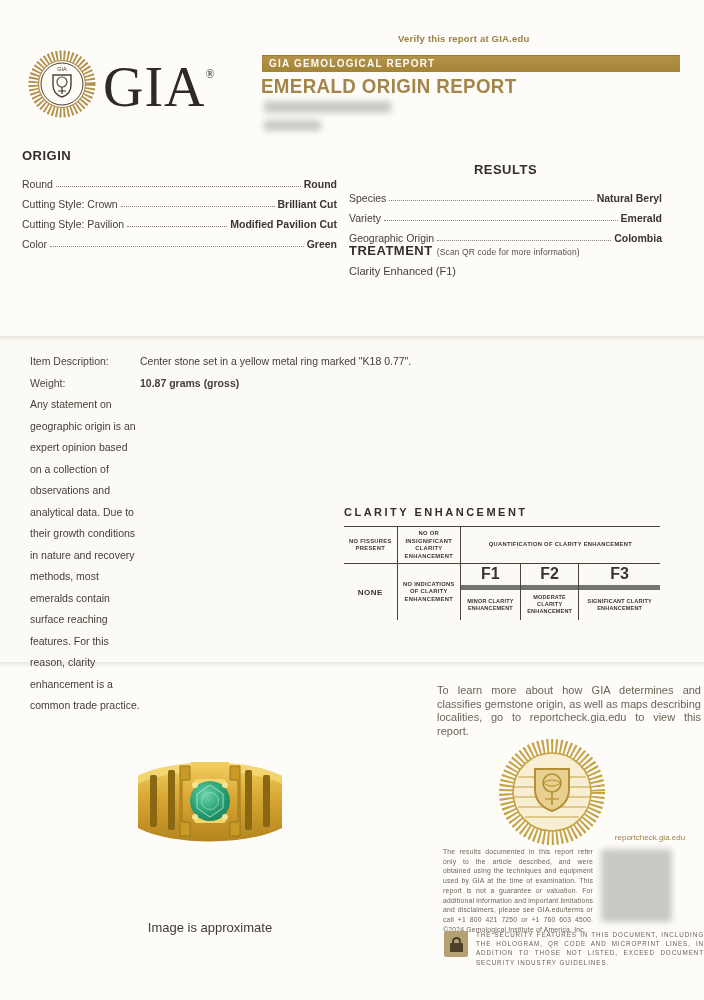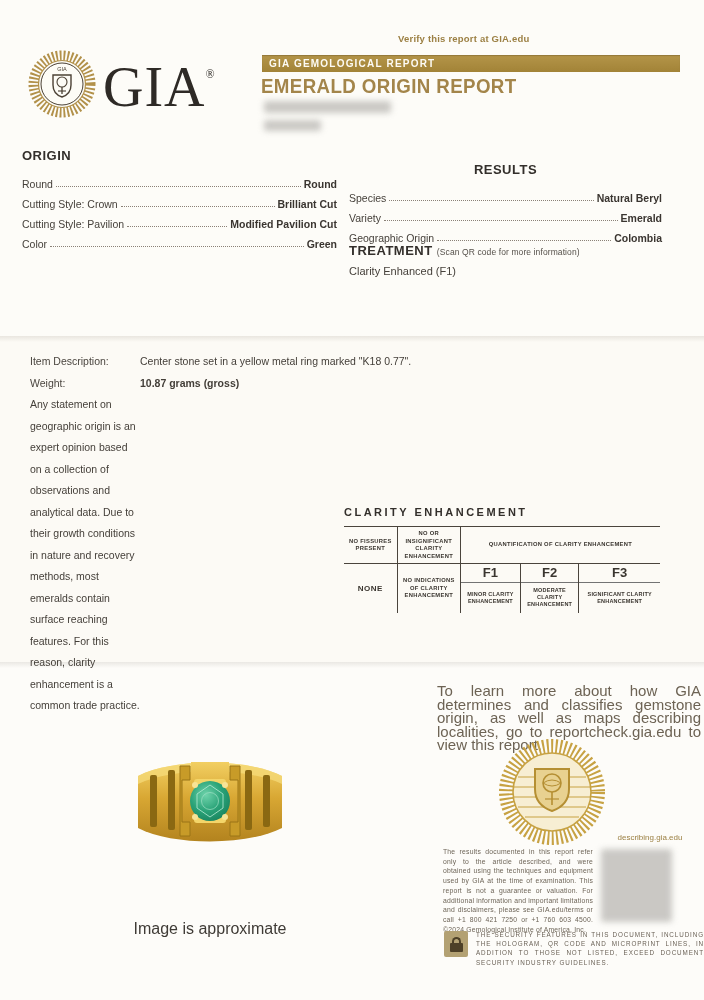--- a/index.html
+++ b/index.html
@@ -59,30 +59,30 @@
   .ce-title { font-size:11px; font-weight:bold; letter-spacing:2.5px; color:#332f2b; }
   .ce-table { margin-top:8px; display:grid; grid-template-columns:17% 20% 19% 18.5% 25.5%; }
   .ce-cell { padding:3px 2px; text-align:center; font-weight:bold; color:#3a352f; }
   .ce-head { font-size:5.8px; letter-spacing:0.3px; line-height:7.5px;
     display:flex; align-items:center; justify-content:center; }
   .bt { border-top:1px solid #4a443c; } .bb { border-bottom:1px solid #4a443c; } .br { border-right:1px solid #4a443c; }
   .ce-quant { grid-column:3 / 6; }
   .ce-none { font-size:8px; letter-spacing:0.5px; display:flex; align-items:center; justify-content:center; }
   .ce-noind { font-size:5.8px; line-height:7.5px; display:flex; align-items:center; justify-content:center; }
   .ce-f { padding:0; display:flex; flex-direction:column; }
-  .ce-fcode { font-size:13px; font-weight:bold; border-bottom:1px solid #737373; padding:1px 0 2px; }
+  .ce-fcode { font-size:16px; font-weight:bold; border-bottom:5px solid #737373; padding:1px 0 2px; }
   .ce-flabel { font-size:5.5px; line-height:7px; letter-spacing:0.2px; font-weight:bold;
     padding:4px 2px 5px; flex:1; display:flex; align-items:center; justify-content:center; }
 
   
-  .learn-more { top:684px; left:437px; width:264px; font-size:15px; line-height:13.5px;
+  .learn-more { top:684px; left:437px; width:264px; font-size:11px; line-height:13.5px;
     color:#6d6354; text-align:justify; }
   .ring-wrap { top:742px; left:128px; width:164px; height:118px; }
   .img-caption { top:920px; left:130px; width:160px; text-align:center;
-    font-size:16px; color:#3f3b36; }
+    font-size:13px; color:#3f3b36; }
   .seal2 { top:735px; left:495px; width:114px; height:114px; }
   .rc-label { top:833px; left:596px; width:108px; font-size:8px; color:#9c8044; text-align:center; }
   .disclaimer { top:847px; left:443px; width:150px; font-size:6.8px; line-height:9.7px;
     color:#6e6558; text-align:justify; letter-spacing:0.2px; }
   .qr-redact { top:849px; left:601px; width:71px; height:73px; }
   .lock-chip { top:931px; left:444px; width:24px; height:26px; background:#b3a173;
     border-radius:2px; display:flex; align-items:center; justify-content:center; flex-direction:column; }
   .lock-shackle { width:9px; height:7px; border:2px solid #4d4028; border-bottom:none;
     border-radius:5px 5px 0 0; }
   .lock-body { width:13px; height:9px; background:#4d4028; border-radius:1px; margin-top:-1px; }
@@ -264,21 +264,21 @@
         <line x1="30" y1="82" x2="84" y2="82"></line>
       </g>
       <path d="M40,34 h34 v20 q0,16 -17,22 q-17,-6 -17,-22 z" fill="#e8d190" stroke="#b58f33" stroke-width="2"></path>
       <circle cx="57" cy="48" r="9" fill="none" stroke="#b58f33" stroke-width="1.6"></circle>
       <path d="M48,48 q9,-6 18,0 M48,48 q9,6 18,0" fill="none" stroke="#b58f33" stroke-width="1"></path>
       <line x1="57" y1="57" x2="57" y2="70" stroke="#b58f33" stroke-width="1.6"></line>
       <line x1="50" y1="64" x2="64" y2="64" stroke="#b58f33" stroke-width="1.2"></line>
     </svg>
   </div>
 
-  <div class="abs rc-label">describing.gia.edu</div>
+  <div class="abs rc-label">reportcheck.gia.edu</div>
   <div class="abs disclaimer">The results documented in this report refer only to the article described, and were obtained using the techniques and equipment used by GIA at the time of examination. This report is not a guarantee or valuation. For additional information and important limitations and disclaimers, please see GIA.edu/terms or call +1 800 421 7250 or +1 760 603 4500. ©2024 Gemological Institute of America, Inc.</div>
   <div class="abs redact qr-redact"></div>
 
   <div class="abs lock-chip">
     <div class="lock-shackle"></div>
     <div class="lock-body"></div>
   </div>
   <div class="abs security-text">THE SECURITY FEATURES IN THIS DOCUMENT, INCLUDING THE HOLOGRAM, QR CODE AND MICROPRINT LINES, IN ADDITION TO THOSE NOT LISTED, EXCEED DOCUMENT SECURITY INDUSTRY GUIDELINES.</div>
 </div>
 

